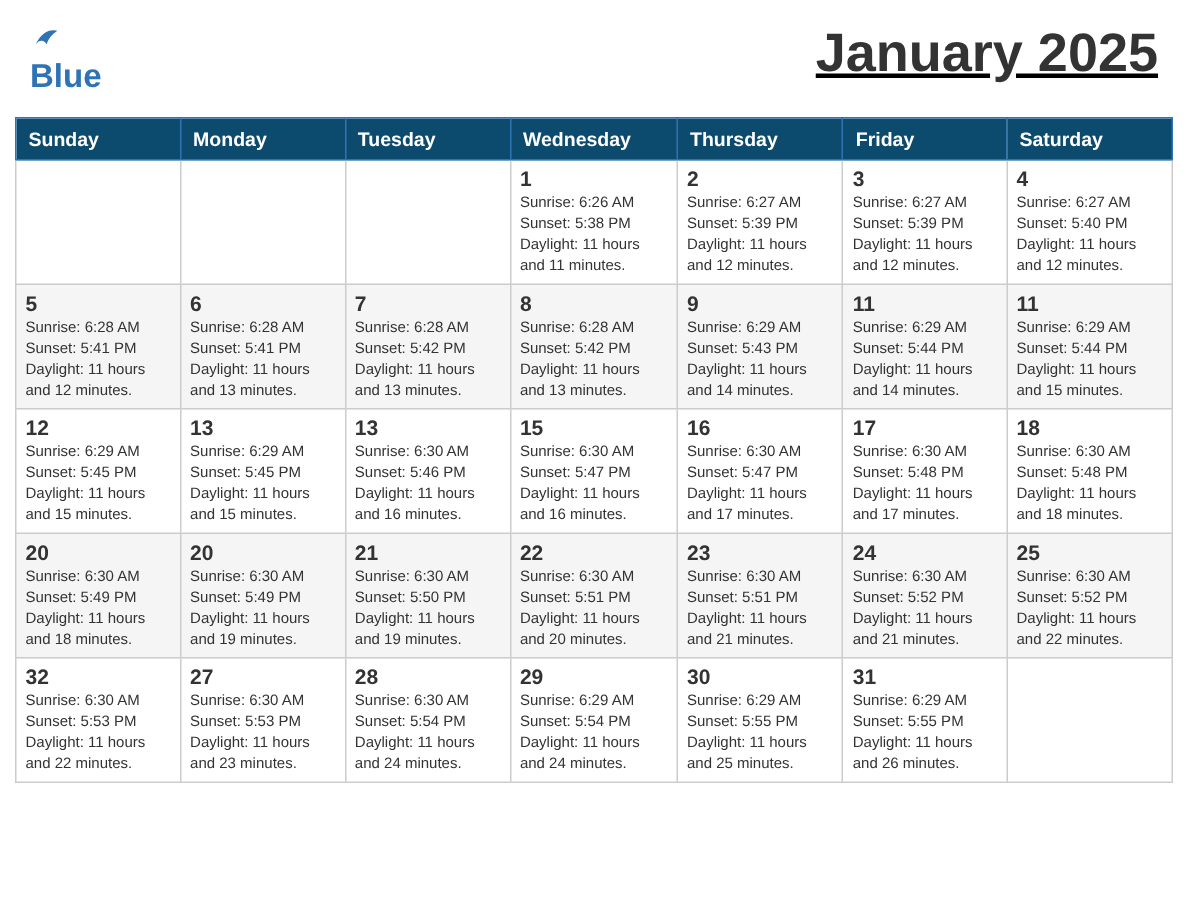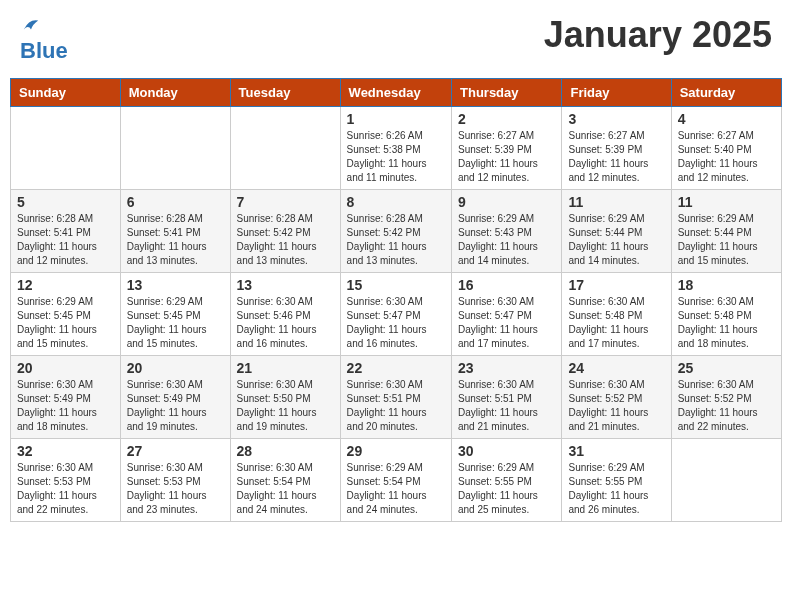--- a/index.html
+++ b/index.html
@@ -30,38 +30,39 @@
     .logo-text span {
       color: #1a5fa8;
     }
     .logo-icon {
       width: 18px;
       height: 18px;
       margin-left: 2px;
     }
     .title-block {
       text-align: right;
+      text-decoration: underline;
     }
     .month-title {
       font-size: 36px;
       font-weight: bold;
       color: #333;
       line-height: 1.1;
     }
     .location {
       font-size: 16px;
       color: #555;
     }
     .calendar {
       width: 100%;
       border-collapse: collapse;
       font-size: 11px;
     }
     .calendar th {
-      background-color: #c2410c;
+      background-color: #0c4a6e;
       color: #fff;
       text-align: left;
       padding: 6px 8px;
       font-size: 13px;
       font-weight: bold;
       border: 1px solid #2e74b5;
     }
     .calendar td {
       border: 1px solid #ccc;
       vertical-align: top;

